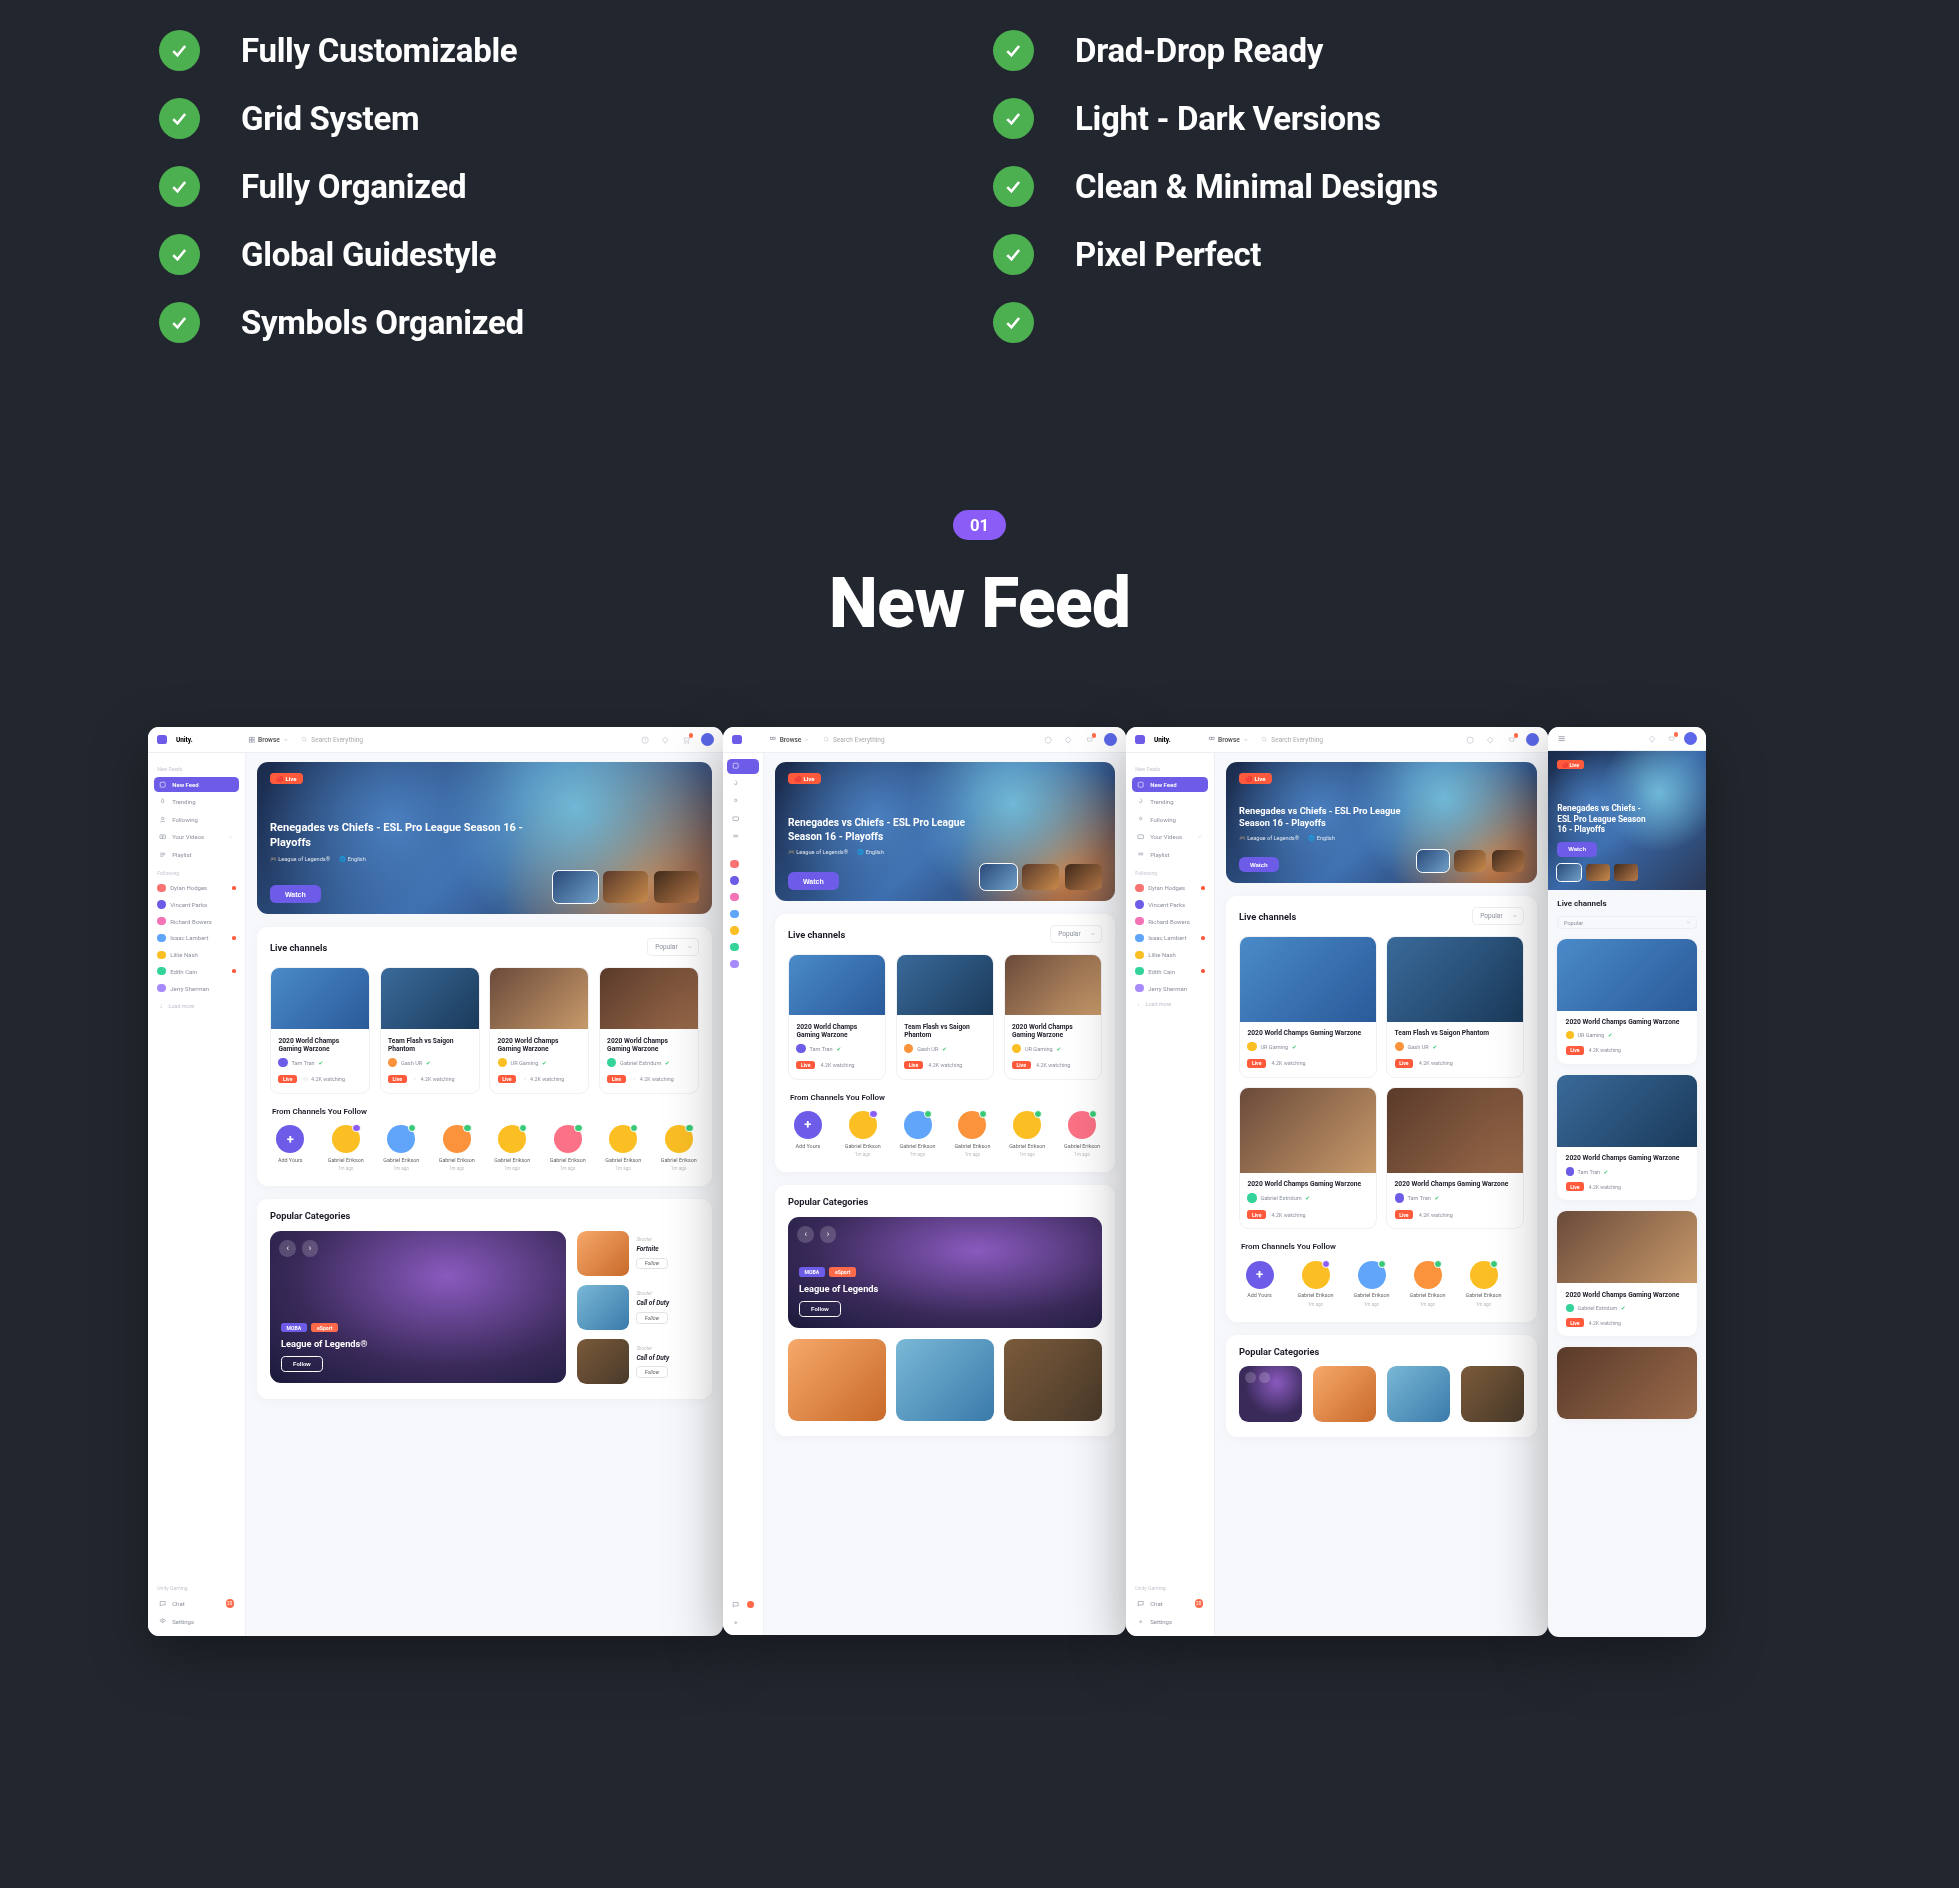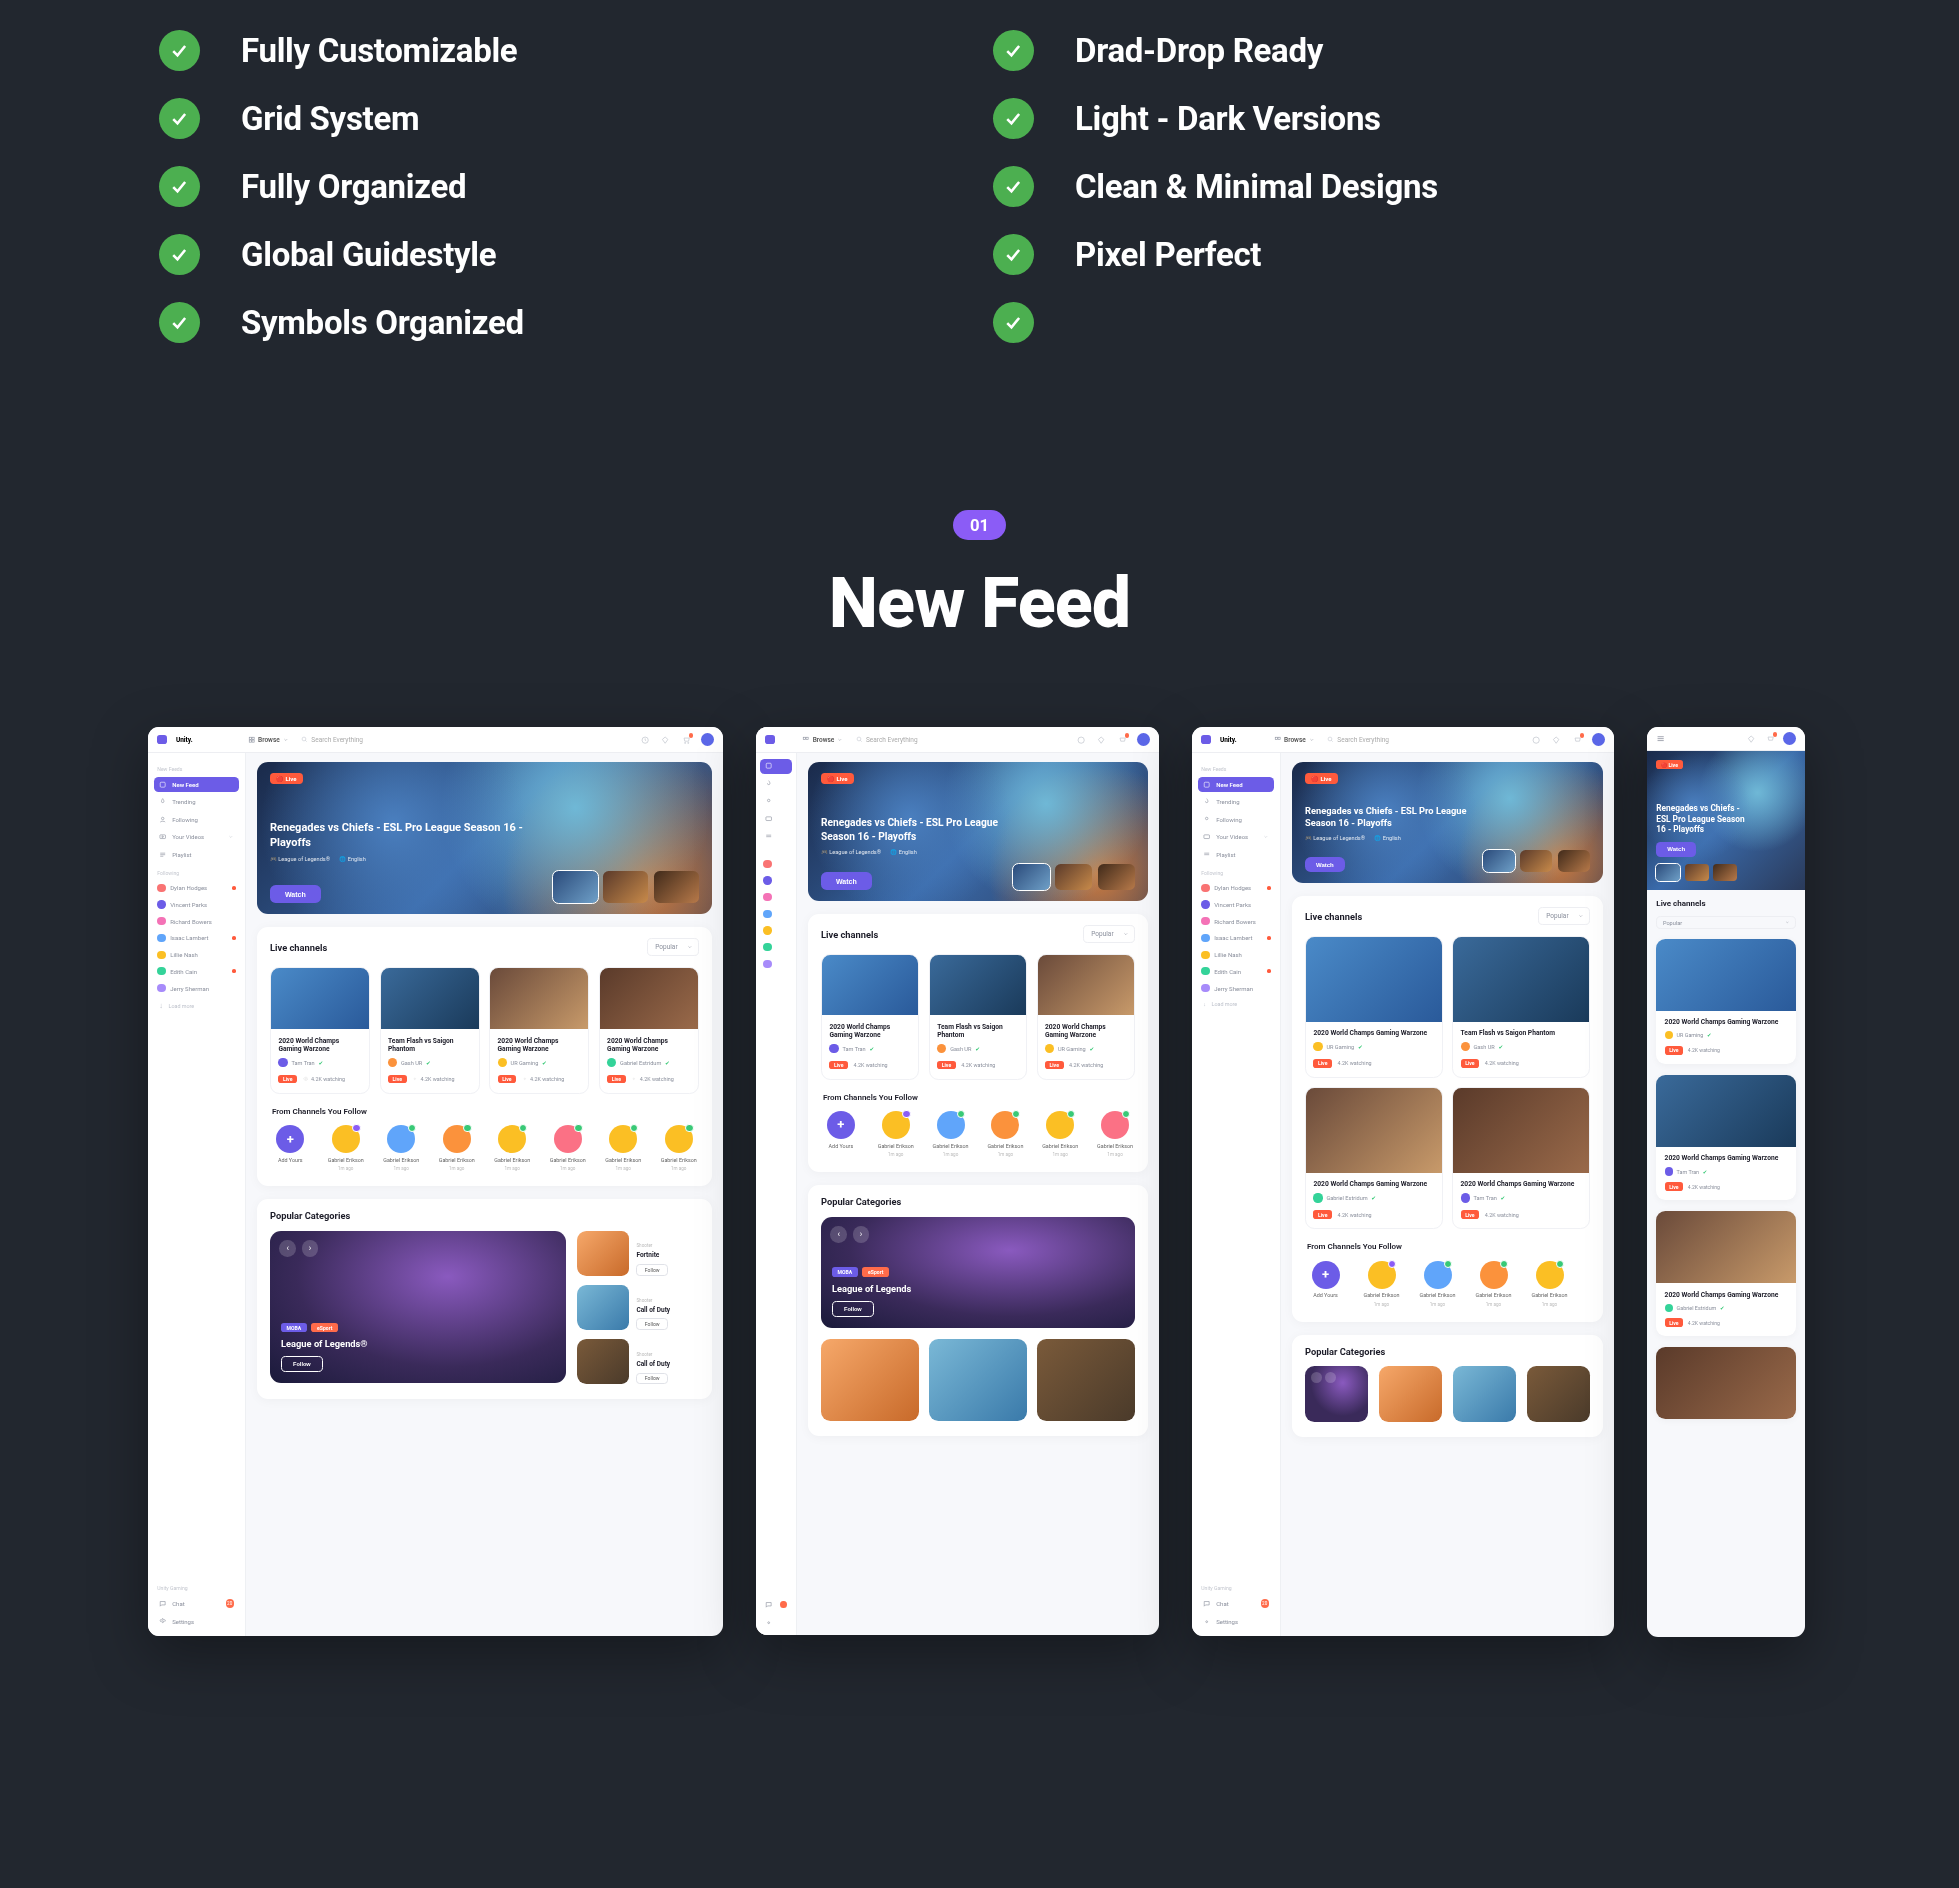--- a/index.html
+++ b/index.html
@@ -46,21 +46,20 @@
   font-size: 16.7px;
   padding: 5.6px 16.7px;
   border-radius: 927px;
   margin-bottom: 22px;
 }
 .section-title { font-size: 70px; font-weight: 800; letter-spacing: -0.9px; }
 
 
 .shots {
   display: flex;
-  gap: 33px;
   align-items: flex-start;
 }
 .shot {
   background: #f7f8fb;
   border-radius: 11px;
   overflow: hidden;
   color: #1c1c28;
   position: relative;
   display: flex;
   flex-direction: column;
@@ -216,21 +215,21 @@
 .tag.purple{background:#6c5ce7;}.tag.orange{background:#ff6b4a;}
 .cat-big .name{font-size:9.3px;font-weight:700;margin-bottom:7.4px;}
 .cat-big .follow-btn{border:0.9px solid #fff;color:#fff;background:transparent;font-size:5.6px;font-weight:600;padding:3.7px 11px;border-radius:4.6px;align-self:flex-start;}
 
 .cat-col { width:122px; display:flex;flex-direction:column;gap:9.3px; }
 .cat-small { display:flex;gap:7.4px;border-radius:9.3px;overflow:hidden; }
 .cat-small .thumb{ width:52px;height:45px;border-radius:7.4px;flex-shrink:0; }
 .cs1{background:linear-gradient(135deg,#f6a86a,#c86a2a);}
 .cs2{background:linear-gradient(135deg,#7ab8d6,#3a7aaa);}
 .cs3{background:linear-gradient(135deg,#7a5a3a,#4a3a2a);}
-.cat-small .meta{display:flex;flex-direction:column;gap:2.8px;font-size:5.1px;color:#8a8f9c;justify-content:flex-end;}
+.cat-small .meta{display:flex;flex-direction:column;gap:2.8px;font-size:5.1px;color:#8a8f9c;justify-content:center;font-style:italic;}
 .cat-small .meta .t{font-size:6.5px;font-weight:700;color:#1c1c28;}
 .cat-small .meta .fbtn{border:0.9px solid #e0e2e8;color:#555;border-radius:3.7px;font-size:5.1px;padding:1.9px 7.4px;align-self:flex-start;margin-top:1.9px;}
 
 
 .sidebar.tiny { width: 41px; padding: 5.6px 3.7px; }
 
 
 .vgrid { display:grid; grid-template-columns:repeat(2,1fr); gap:9.3px; }
 
 

